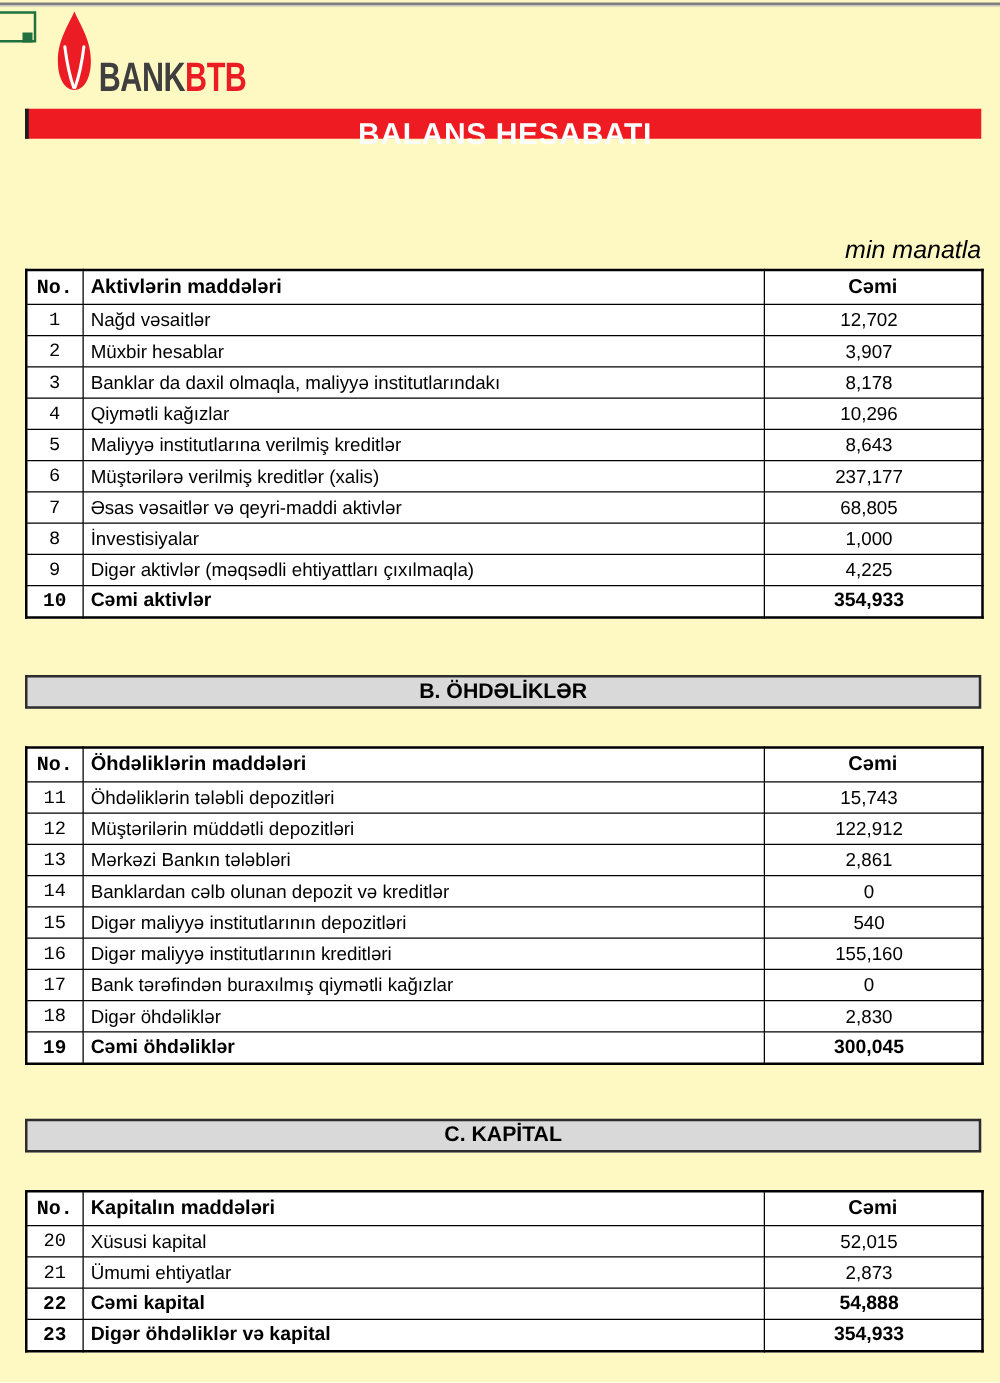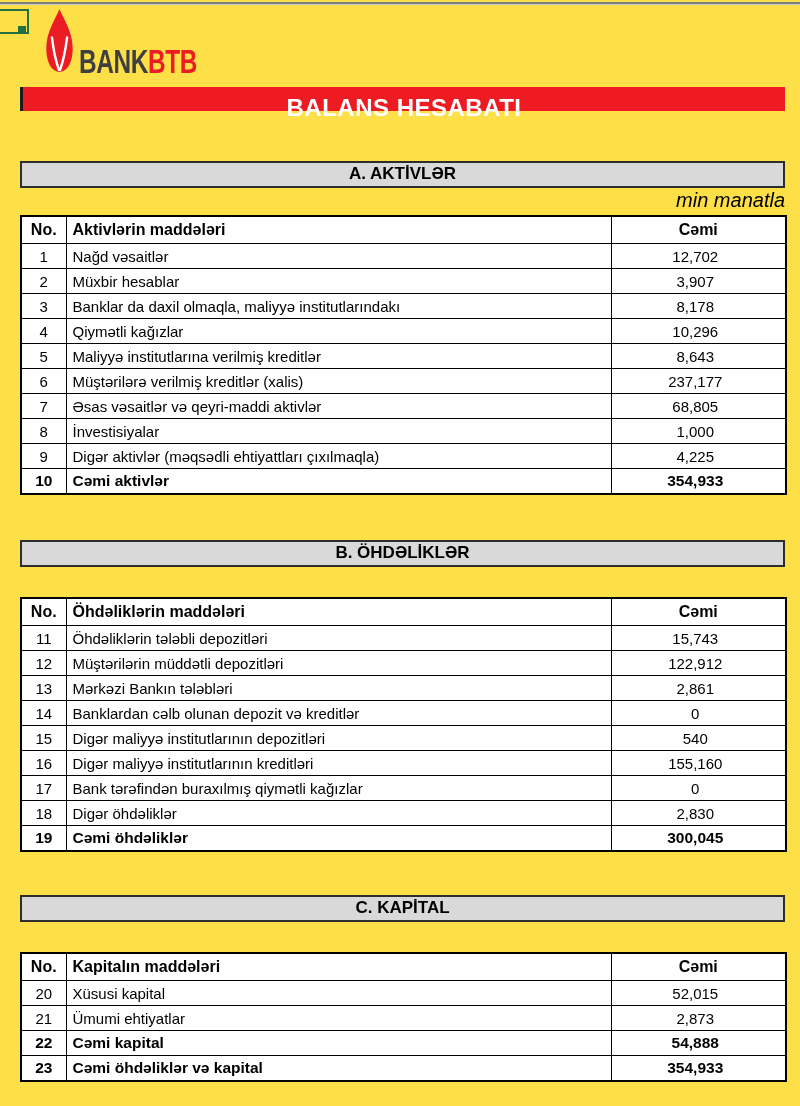--- a/index.html
+++ b/index.html
@@ -5,21 +5,21 @@
   :root{
     --brand-red:#ec1c24;
     --banner-red:#ee1b23;
     --logo-dark:#3f3f40;
     --sec-bg:#d9d9d9;
     --green:#20713f;
     --line-black:#000000;
   }
   html,body{margin:0;padding:0;background:#ffffff;}
   .page{
-    position:relative;width:800px;height:1106px;background:#fde047;overflow:hidden;
+    position:relative;width:800px;height:1106px;background:#fef9c3;overflow:hidden;
     font-family:"Liberation Sans",sans-serif;color:#000;
   }
   .top-line{position:absolute;top:2px;left:0;width:800px;height:2px;background:#7e7e7e;border-bottom:1px solid #c9c9c9;}
   .sel-rect{position:absolute;left:-5px;top:9px;width:30px;height:21px;border:2px solid var(--green);background:transparent;}
   .sel-handle{position:absolute;left:18px;top:26px;width:8px;height:8px;background:var(--green);}
   .logo{position:absolute;left:45px;top:9px;width:260px;height:64px;}
   .logo svg{position:absolute;left:0;top:0;}
   .logo-text{
     position:absolute;left:34px;top:36px;font-size:33px;font-weight:bold;line-height:1;
     letter-spacing:-0.5px;transform:scaleX(0.74);transform-origin:0 0;white-space:nowrap;
@@ -47,21 +47,21 @@
   table.tbl{
     position:absolute;left:20px;width:765px;border-collapse:collapse;table-layout:fixed;
     background:#fff;border:2px solid var(--line-black);
   }
   .tbl-a{top:215px;}
   .tbl-b{top:597px;}
   .tbl-c{top:952px;}
   .tbl th,.tbl td{border:1.5px solid var(--line-black);overflow:hidden;white-space:nowrap;padding:0;}
   .tbl thead th{height:26px;font-size:16px;font-weight:bold;}
   .tbl td{height:24px;font-size:15px;font-weight:normal;}
-  .c-no{text-align:center;}
+  .c-no{text-align:center;font-family:Liberation Mono, monospace;}
   .c-name{text-align:left;padding-left:6px !important;}
   .c-value{text-align:center;padding-right:6px !important;}
   .tbl thead th.c-value{text-align:center;padding-right:0 !important;}
   .tbl tr.total td{font-weight:bold;font-size:15.5px;}
 </style>
 </head>
 <body>
 
 <div class="page">
 
@@ -75,23 +75,20 @@
       <path d="M13.5 60 Q 9 48 6.5 28" fill="none" stroke="#ffffff" stroke-width="2.4" stroke-linecap="round"></path>
       <path d="M14.5 60 Q 19 48 21.5 28" fill="none" stroke="#ffffff" stroke-width="2.4" stroke-linecap="round"></path>
     </svg>
     <div class="logo-text"><span>BANK</span><span class="accent">BTB</span></div>
   </div>
 
   <div class="banner">
     <span>BALANS HESABATI</span>
   </div>
 
-  <div class="sec-header sec-a">
-    <span>A. AKTİVLƏR</span>
-  </div>
 
   <div class="unit-note">min manatla</div>
 
   <table class="tbl tbl-a">
     <colgroup>
         <col style="width:45px">
         <col style="width:545px">
         <col style="width:175px">
       </colgroup>
     <thead>
@@ -249,19 +246,19 @@
           <td class="c-name">Ümumi ehtiyatlar</td>
           <td class="c-value">2,873</td>
         </tr>
         <tr class="total">
           <td class="c-no">22</td>
           <td class="c-name">Cəmi kapital</td>
           <td class="c-value">54,888</td>
         </tr>
         <tr class="total">
           <td class="c-no">23</td>
-          <td class="c-name">Cəmi öhdəliklər və kapital</td>
+          <td class="c-name">Digər öhdəliklər və kapital</td>
           <td class="c-value">354,933</td>
         </tr>
       </tbody>
   </table>
 
 </div>
 
 </body></html>

